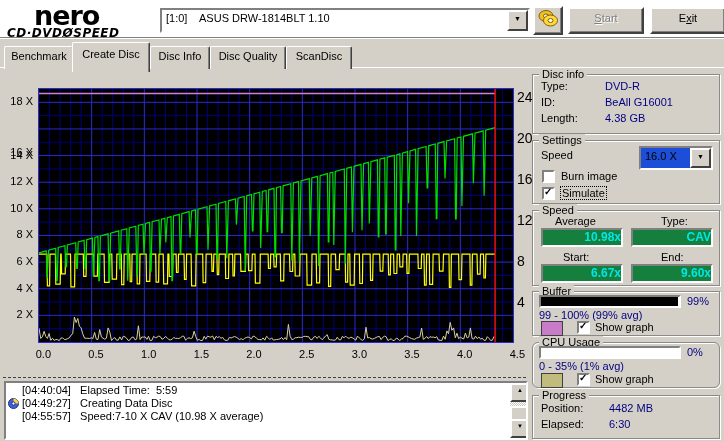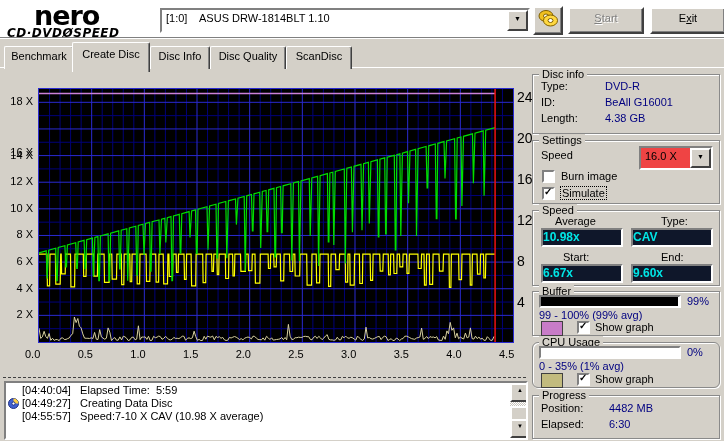--- a/index.html
+++ b/index.html
@@ -27,42 +27,42 @@
        border:1px solid #404040;border-bottom:none;border-left-color:#fff;border-top-color:#fff;
        border-radius:2px 2px 0 0;padding-top:3px;box-shadow:inset -1px 0 0 #808080;z-index:2}
   .tab.active{top:42px;height:24px;padding-top:5px;z-index:4}
   .page-top{position:absolute;left:0;top:67px;width:724px;height:0;border-top:1px solid #fff;z-index:1}
   
   #chart-area{position:absolute;left:0;top:67px;width:530px;height:310px}
   #plot{position:absolute;left:38px;top:21px;width:474px;height:253px;background:#000;
         border:1px solid #2a2ad0}
   .ytick{position:absolute;width:33px;text-align:right;font-size:11px}
   .ytick2{position:absolute;left:517px;font-size:14px}
-  .xtick{position:absolute;top:281px;width:26px;text-align:left;font-size:11px}
+  .xtick{position:absolute;top:281px;width:26px;text-align:right;font-size:11px}
   .dashline{position:absolute;left:3px;top:377px;width:523px;height:0;border-top:1px dashed #404040}
   
   .log{position:absolute;left:4px;top:381px;width:520px;height:55px;background:#fff;
        border:2px solid;border-color:#808080 #fff #fff #808080;overflow:hidden}
   .log-line{position:relative;height:13px;line-height:13px;white-space:pre;padding-left:16px;font-size:11px}
   .log-line .lic{position:absolute;left:2px;top:1px}
   .sbar{position:absolute;right:0;top:0;bottom:0;width:16px;
         background:repeating-conic-gradient(#ffffff 0% 25%, #c8c4bc 0% 50%) 0 0/2px 2px}
   .sbtn{position:absolute;left:0;width:16px;height:15px;background:#d4d0c8;border:2px solid;
         border-color:#fff #404040 #404040 #fff;font-size:6px;text-align:center;line-height:11px}
   .sthumb{position:absolute;left:0;width:16px;height:13px;background:#d4d0c8;border:2px solid;
         border-color:#fff #404040 #404040 #fff}
   
   .groupbox{position:absolute;left:532px;width:186px;border:1px solid #8a8a8a;
         box-shadow:inset 1px 1px 0 #fff,1px 1px 0 #fff}
   .gb-title{position:absolute;top:-7px;left:6px;background:#d4d0c8;padding:0 3px;font-size:11px}
   .navy{color:#000080}
   .lbl{position:absolute;font-size:11px}
-  .lcd{position:absolute;width:78px;height:15px;background:#0f172a;border:2px solid;
+  .lcd{position:absolute;width:78px;height:15px;background:#15803d;border:2px solid;
        border-color:#808080 #fff #fff #808080;color:#00e6e6;font-weight:bold;font-size:12px;
-       text-align:left;line-height:15px}
+       text-align:right;line-height:15px}
   .cb{position:absolute;width:13px;height:13px;background:#fff;border:2px solid;
       border-color:#808080 #fff #fff #808080;box-sizing:border-box}
   .cb .mark{position:absolute;left:0px;top:-3px;font-size:10px;font-weight:bold;color:#000}
   .focusdot{outline:1px dotted #000}
   .swatch{position:absolute;width:20px;height:13px;border:1px solid #404040}
   .pbar{position:absolute;height:13px;background:#fff;border:2px solid;box-sizing:border-box;
         border-color:#808080 #fff #fff #808080}
   .pfill{position:absolute;left:0;top:0;bottom:0;background:#000}
 </style>
 </head>
@@ -222,21 +222,21 @@
   <span class="lbl navy" style="left:72px;top:5px;">DVD-R</span>
   <span class="lbl" style="left:8px;top:21px;">ID:</span>
   <span class="lbl navy" style="left:72px;top:21px;">BeAll G16001</span>
   <span class="lbl" style="left:8px;top:37px;">Length:</span>
   <span class="lbl navy" style="left:72px;top:37px;">4.38 GB</span>
 </div>
 
 <div class="groupbox" style="top:140px;height:62px;">
   <span class="gb-title">Settings</span>
   <span class="lbl" style="left:8px;top:8px;">Speed</span>
-  <div class="combo" style="left:106px;top:5px;width:70px;height:20px;background:#ef4444;">
+  <div class="combo" style="left:106px;top:5px;width:70px;height:20px;background:#1d4ed8;">
     <span class="txt">16.0 X</span>
     <span class="drop">▼</span>
   </div>
   <span class="cb" style="left:9px;top:29px;"></span>
   <span class="lbl" style="left:28px;top:29px;">Burn image</span>
   <span class="cb" style="left:9px;top:46px;">
       <span class="mark">✓</span>
     </span>
   <span class="lbl focusdot" style="left:28px;top:46px;padding:0 1px;">Simulate</span>
 </div>

